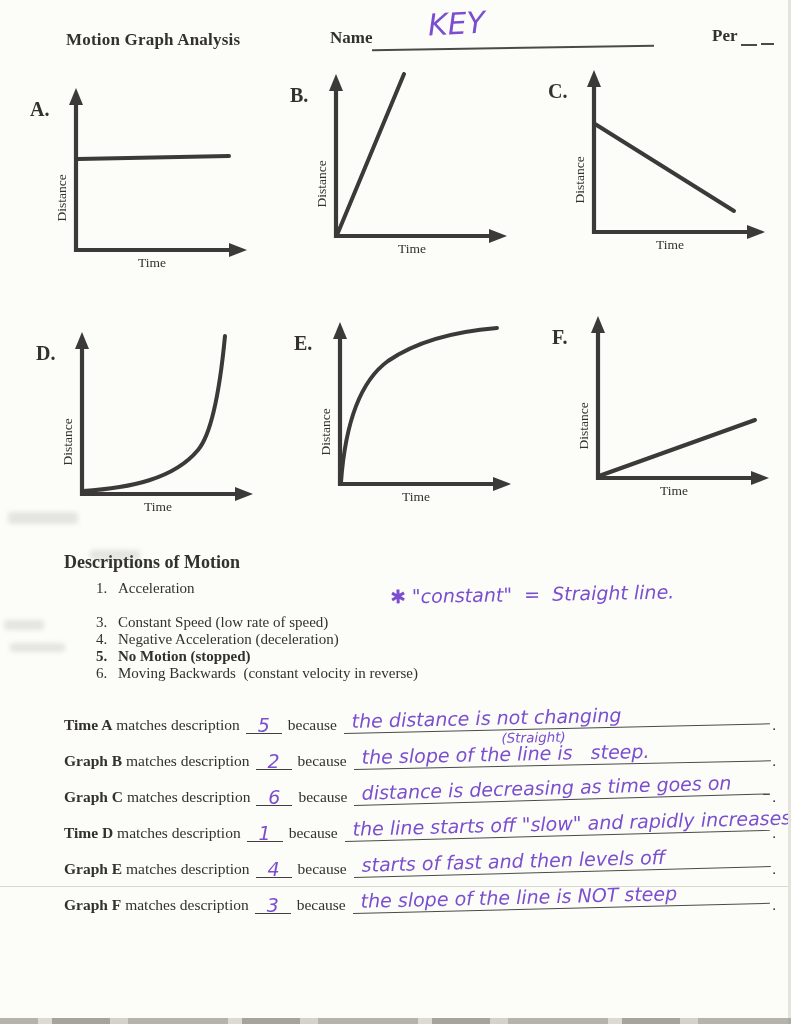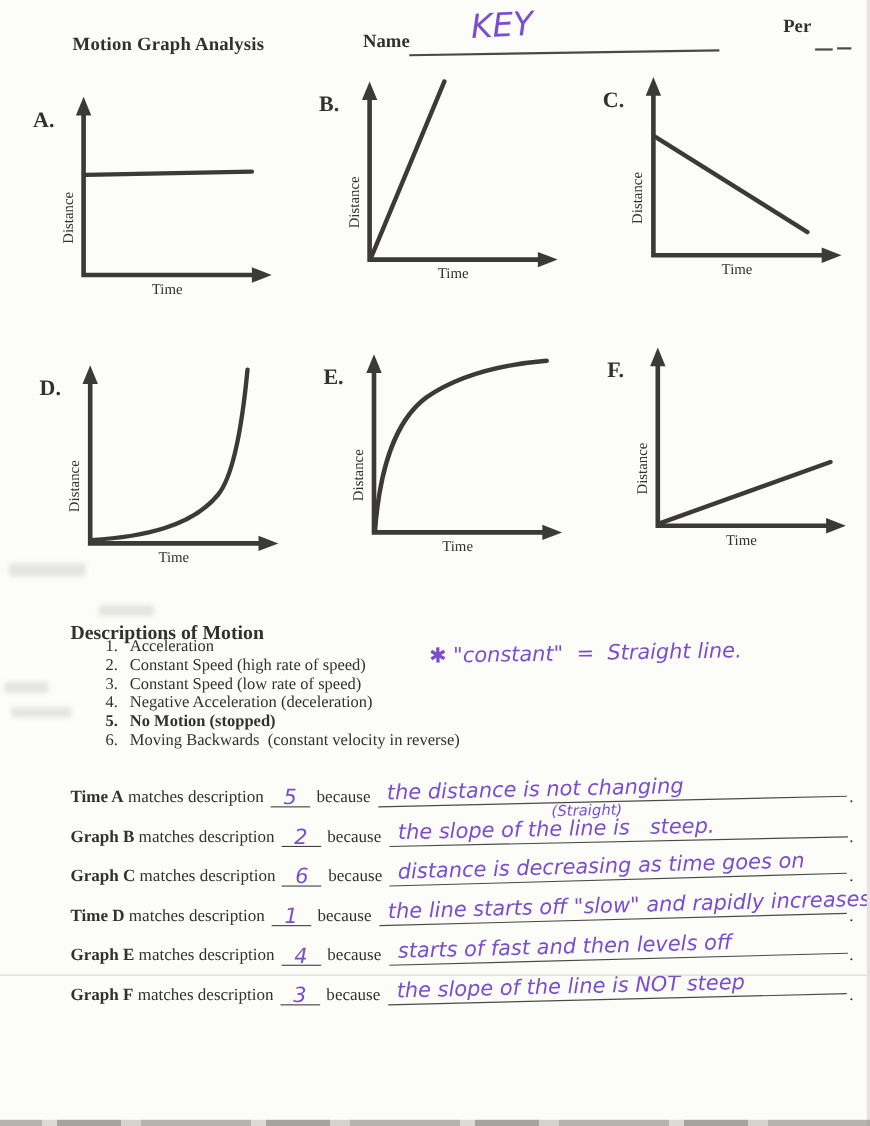--- a/index.html
+++ b/index.html
@@ -8,37 +8,37 @@
     background:#fcfcf9; overflow:hidden;
     font-family:"Liberation Serif", serif; color:#33312e;
   }
   .abs{position:absolute;}
   .bold{font-weight:bold;}
   
   #title{left:46px; top:30px; font-size:17px; font-weight:bold; letter-spacing:.2px;margin-left:20px;}
   #name-label{left:330px; top:28px; font-size:17px; font-weight:bold;}
   #name-line{left:372px; top:47px; width:282px; height:2px; background:#4a4a46; transform:rotate(-0.9deg);}
   #name-value{left:428px; top:6px; font-size:30px; transform:rotate(-3deg);}
-  #per-label{left:712px; top:14px; font-size:17px; font-weight:bold;}
+  #per-label{left:712px; top:26px; font-size:17px; font-weight:bold;}
   #per-line1{left:741px; top:44px; width:16px; height:2px; background:#4a4a46;}
   #per-line2{left:761px; top:43px; width:13px; height:2px; background:#4a4a46;}
   
   .hw{
     font-family:"DejaVu Sans", sans-serif; font-style:italic;
     color:#7a4ecf; white-space:pre;
   }
   
   .graph{width:226px; height:192px;}
   .graph .glabel{position:absolute; left:2px; top:12px; font-size:20px; font-weight:bold;}
   .graph svg{position:absolute; left:26px; top:0;}
   .axis{stroke:#3b3a38; stroke-width:4.2; fill:none;}
   .curve{stroke:#3b3a38; stroke-width:4; fill:none; stroke-linecap:round;}
   .axlabel{font-family:"Liberation Serif", serif; font-size:13.5px; fill:#33312e;}
   
-  #desc-heading{left:64px; top:565px; font-size:18px; font-weight:bold;}
+  #desc-heading{left:64px; top:552px; font-size:18px; font-weight:bold;}
   .ditem{position:absolute; left:96px; font-size:15px; white-space:pre;}
   .dnum{display:inline-block; width:22px;}
   #note{left:390px; top:583px; font-size:19px; transform:rotate(-1deg);}
   
   .arow{
     position:absolute; left:64px; width:712px; height:22px;
     display:flex; align-items:flex-end; font-size:15.5px; white-space:pre;
   }
   .numslot{
     width:36px; border-bottom:1.7px solid #3f3f3b; text-align:center;
@@ -143,21 +143,20 @@
       <polygon fill="#3b3a38" points="22,2 15,19 29,19"></polygon>
       <polygon fill="#3b3a38" points="193,164 175,157 175,171"></polygon>
       <path class="curve" d="M23,162 L179,106"></path>
       <text class="axlabel" x="12" y="112" text-anchor="middle" transform="rotate(-90 12 112)">Distance</text>
       <text class="axlabel" x="98" y="181" text-anchor="middle">Time</text>
     </svg>
   </div>
 
   <div id="desc-heading" class="abs">Descriptions of Motion</div>
   <div class="ditem" style="top:580px;"><span class="dnum">1.</span><span>Acceleration</span></div>
-  <div class="ditem" style="top:597px;"><span class="dnum">2.</span><span>Constant Speed (high rate of speed)</span></div>
   <div class="ditem" style="top:614px;"><span class="dnum">3.</span><span>Constant Speed (low rate of speed)</span></div>
   <div class="ditem" style="top:631px;"><span class="dnum">4.</span><span>Negative Acceleration (deceleration)</span></div>
   <div class="ditem" style="top:648px;font-weight:bold;"><span class="dnum">5.</span><span>No Motion (stopped)</span></div>
   <div class="ditem" style="top:665px;"><span class="dnum">6.</span><span>Moving Backwards  (constant velocity in reverse)</span></div>
 
   <div id="note" class="abs hw">✱ "constant"  =  Straight line.</div>
 
   <div class="arow" style="top:712px;">
     <span class="bold">Time A</span><span> </span>
     <span>matches description</span>

